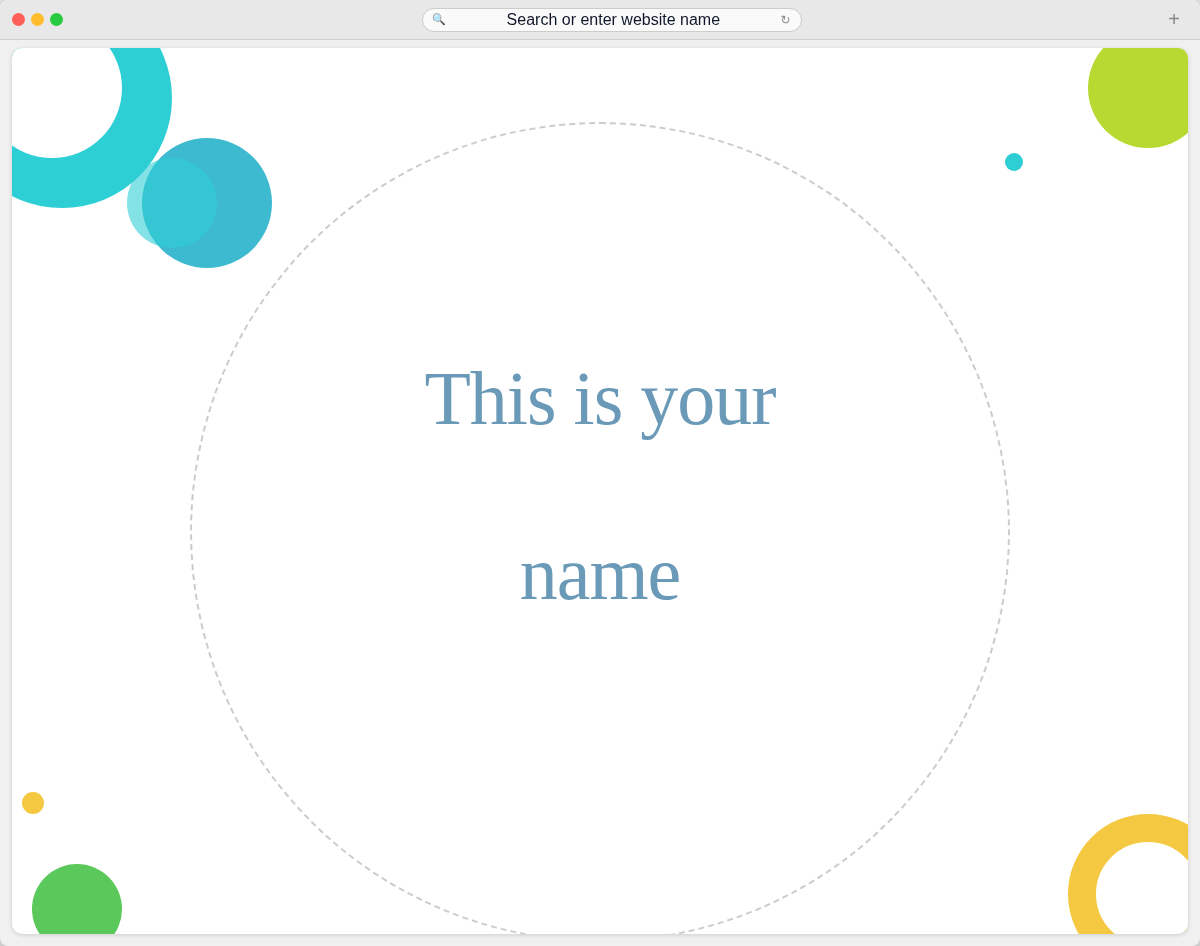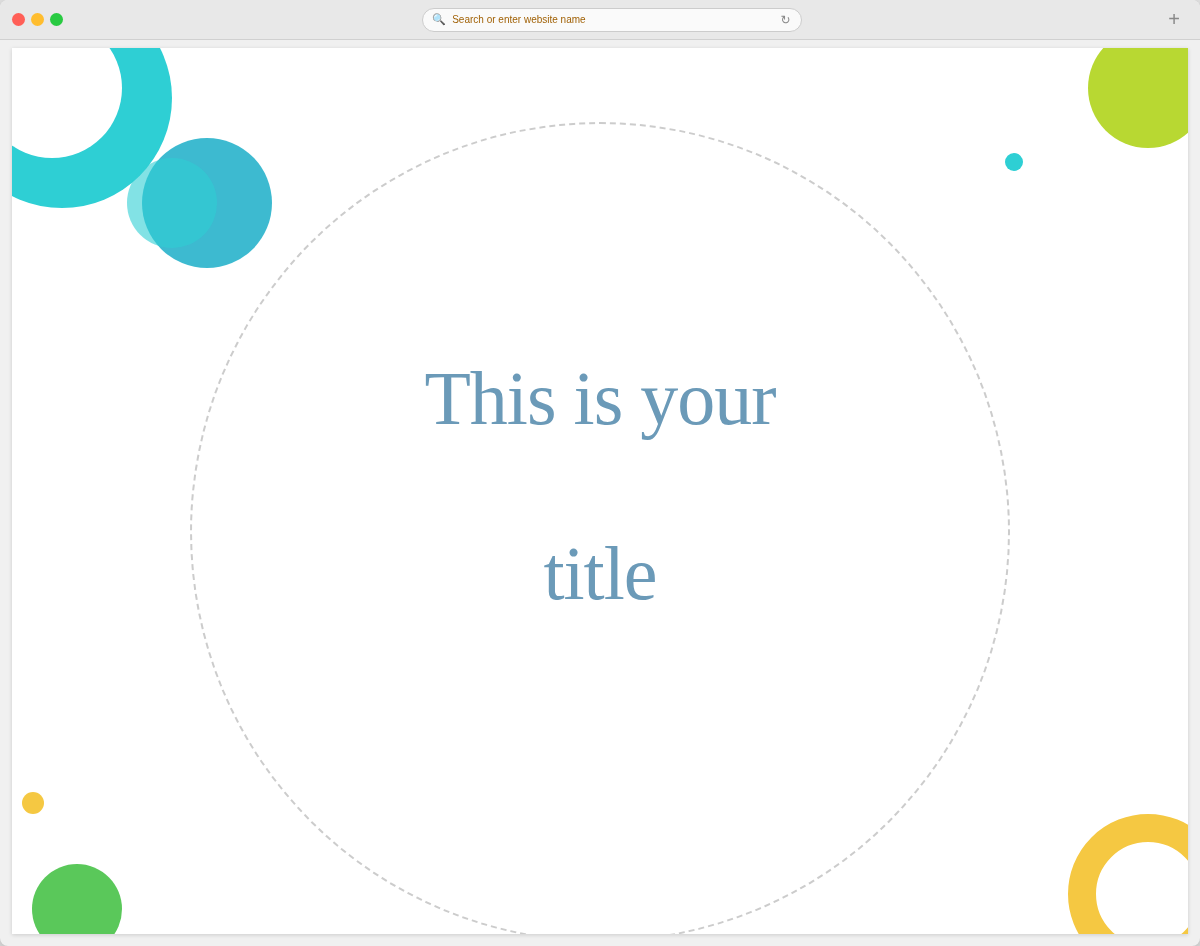--- a/index.html
+++ b/index.html
@@ -69,23 +69,24 @@
       padding: 0 10px;
       gap: 6px;
     }
 
     .search-icon-svg {
       color: #999;
       font-size: 11px;
     }
 
     .address-text {
-      font-size: 10px;
-      color: #a16207;
+      font-size: 16px;
+      color: #0f172a;
       flex: 1;
+      text-align: center;
     }
 
     .reload-icon {
       font-size: 12px;
       color: #888;
     }
 
     .new-tab-btn {
       width: 28px;
       height: 28px;
@@ -97,21 +98,21 @@
       cursor: pointer;
     }
 
     
     .slide-container {
       flex: 1;
       background: white;
       position: relative;
       overflow: hidden;
       margin: 8px 12px 12px 12px;
-      border-radius: 0;
+      border-radius: 10px;
       box-shadow: 0 1px 4px rgba(0,0,0,0.15);
     }
 
     
     .dashed-circle {
       position: absolute;
       border: 2px dashed #ccc;
       border-radius: 50%;
       width: 820px;
       height: 820px;
@@ -272,18 +273,18 @@
 
     <div class="circle-green-bl"></div>
     <div class="circle-yellow-tiny-bl"></div>
 
     <div class="circle-yellow-ring"></div>
 
     <div class="slide-title">
       <div class="slide-title-text">
         <span>This is your</span><br>
         <br>
-        <span>title</span>
+        <span>name</span>
       </div>
     </div>
 
   </div>
 </div>
 
 </body></html>

